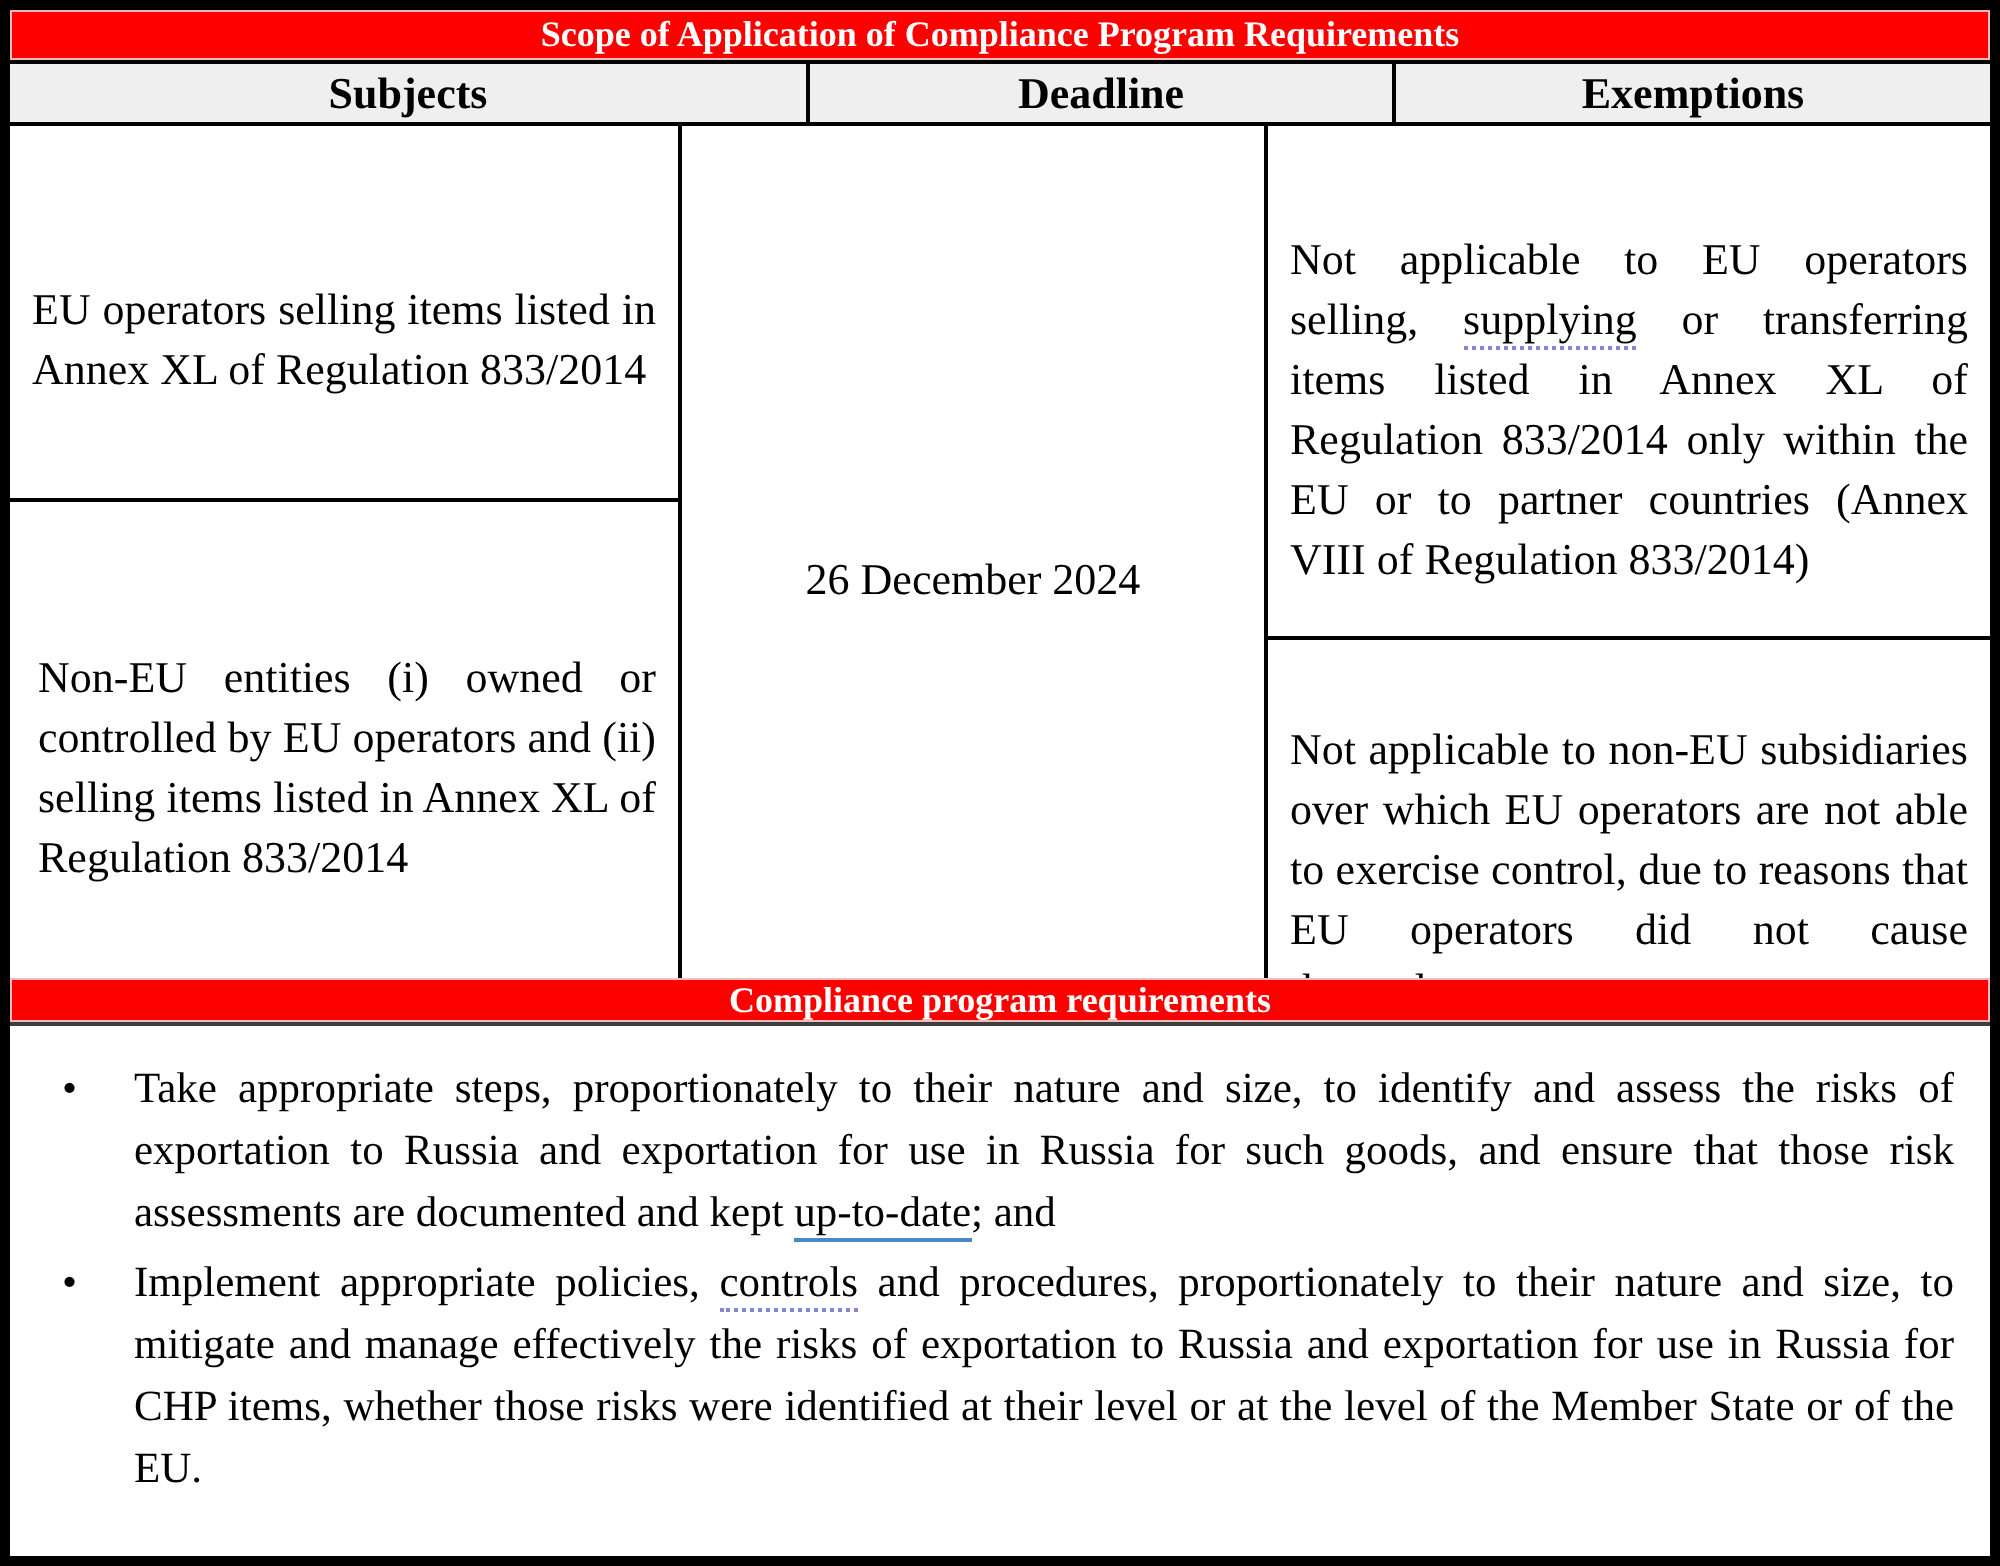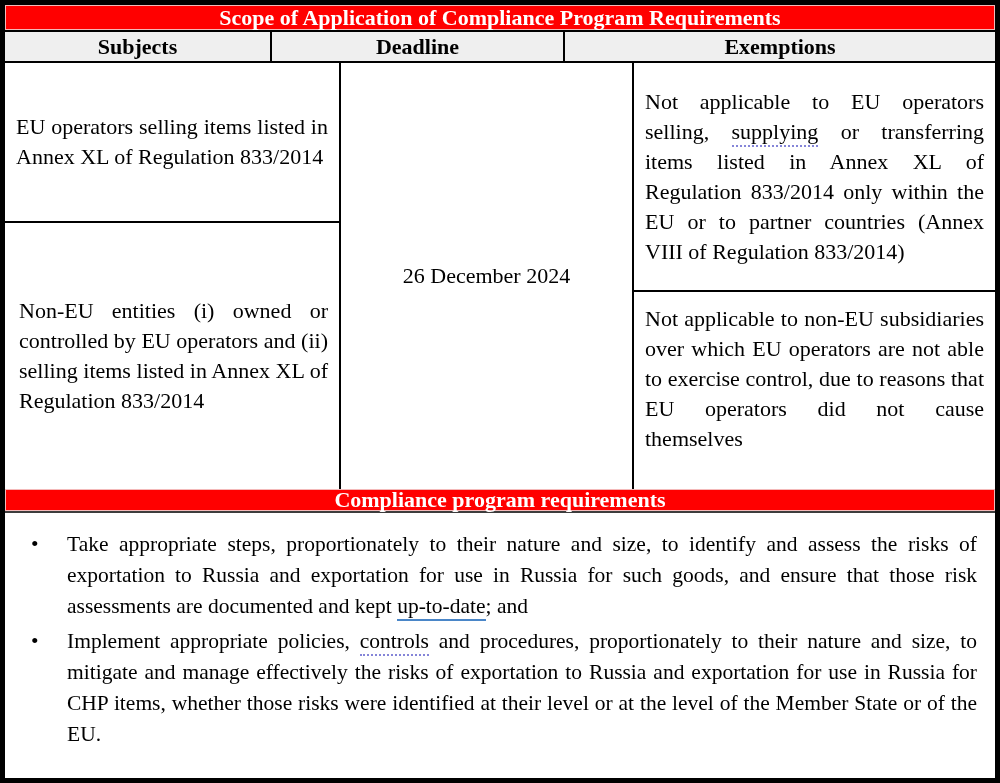--- a/index.html
+++ b/index.html
@@ -14,21 +14,21 @@
     display: flex;
     flex-direction: column;
     overflow: hidden;
   }
 
   
   .band {
     background: #ff0000;
     color: #ffffff;
     font-weight: bold;
-    font-size: 22px;
+    font-size: 18px;
     text-align: center;
     display: flex;
     align-items: center;
     justify-content: center;
     flex: 0 0 auto;
     height: 27px;
     border-bottom: 2px solid #000;
     box-shadow: inset 0 0 0 1px #f4b9b9;
   }
   .band.second {
@@ -44,21 +44,21 @@
     background: #efefef;
     border-bottom: 2px solid #000;
   }
   .colheaders .ch {
     font-weight: bold;
     font-size: 22px;
     display: flex;
     align-items: center;
     justify-content: center;
   }
-  .c1 { width: 267px; border-right: 2px solid #000; }
+  .c1 { width: 400px; border-right: 2px solid #000; }
   .c2 { width: 293px; border-right: 2px solid #000; }
   .c3 { flex: 1; }
 
   
   .tbody {
     display: flex;
     flex: 0 0 auto;
     height: 426px;
   }
   .col { display: flex; flex-direction: column; }
@@ -67,20 +67,21 @@
   .col.col3 { flex: 1; }
 
   .cell {
     padding: 6px 11px;
     font-size: 22px;
     line-height: 30px;
     display: flex;
     flex-direction: column;
     justify-content: center;
     overflow: hidden;
+    margin-top: 28px;
   }
   .cell p { text-align: justify; }
   .cell.centered p { text-align: center; }
 
   .subj-row1 { height: 160px; border-bottom: 2px solid #000; }
   .subj-row2 { flex: 1; padding-left: 14px; }
   .ex-row1 { height: 229px; border-bottom: 2px solid #000; }
   .ex-row2 { flex: 1; justify-content: flex-start; padding-top: 12px; }
   .deadline-cell { flex: 1; }
 

